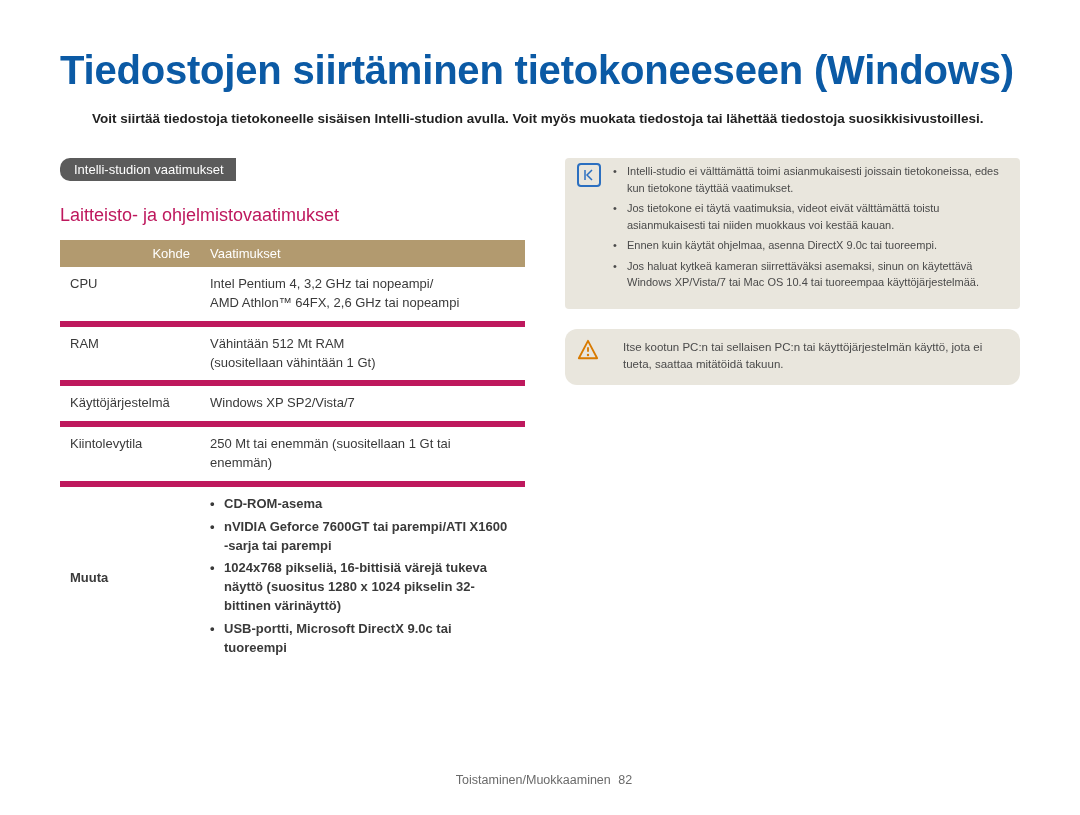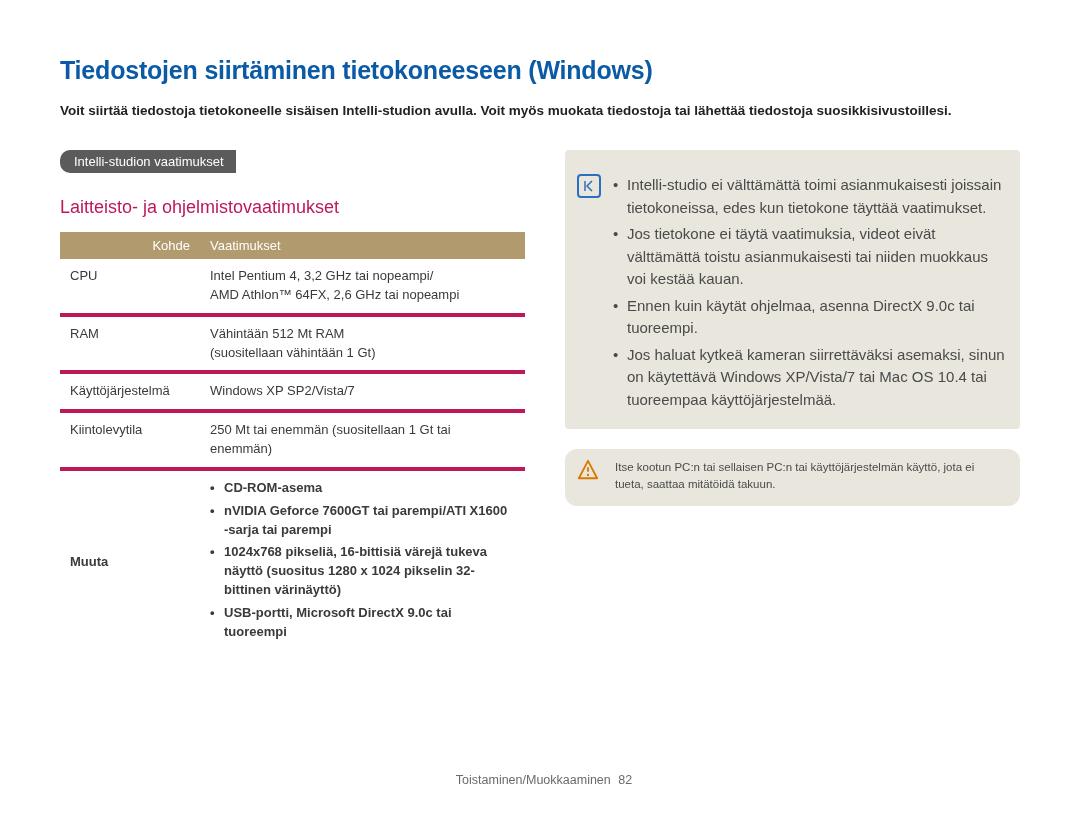--- a/index.html
+++ b/index.html
@@ -13,30 +13,31 @@
   }
   .page {
     box-sizing: border-box;
     width: 1080px;
     height: 815px;
     padding: 40px 60px 30px 60px;
     position: relative;
   }
   h1.page-title {
     color: #0b5aa5;
-    font-size: 25px;
+    font-size: 40px;
     font-weight: 600;
-    margin: 16px 0 18px 0;
+    margin: 8px 0 18px 0;
     letter-spacing: -0.2px;
   }
   .intro {
     font-size: 13.5px;
     font-weight: 700;
     color: #222;
     margin-bottom: 32px;
+    margin-left: 32px;
   }
   .columns {
     display: flex;
     gap: 40px;
   }
   .col-left {
     width: 465px;
     flex: none;
   }
   .col-right {
@@ -68,21 +69,21 @@
   }
   table.req thead th {
     background: #b29a6f;
     color: #ffffff;
     font-weight: 400;
     text-align: left;
     padding: 6px 10px;
   }
   table.req thead th:first-child { width: 120px; text-align: right; }
   table.req tbody td {
-    border-bottom: 4px solid #be185d;
+    border-bottom: 6px solid #be185d;
     padding: 8px 10px;
     vertical-align: top;
     line-height: 1.45;
   }
   table.req tbody tr:last-child td { border-bottom: none; font-weight: bold; }
 
   ul.bullets {
     list-style: none;
     margin: 0;
     padding: 0;
@@ -96,38 +97,38 @@
     content: "•";
     position: absolute;
     left: 0;
     top: 0;
   }
 
   .note-box {
     display: flex;
     gap: 12px;
     background: #e9e6dd;
-    padding: 24px 14px 14px 12px;
+    padding: 5px 14px 14px 12px;
     border-radius: 4px;
     margin-bottom: 20px;
-    font-size: 15px;
+    font-size: 11px;
     color: #4a4a4a;
     line-height: 1.5;
   }
   .note-icon {
     width: 20px; height: 20px; flex: none;
     border: 2px solid #2b6fc0;
     border-radius: 4px;
     display: flex; align-items: center; justify-content: center;
   }
   .note-icon svg { width: 12px; height: 12px; }
 
   .warn-box {
     display: flex;
-    gap: 16px;
+    gap: 24px;
     background: #e9e6dd;
     padding: 10px 14px 12px 12px;
     border-radius: 12px;
     font-size: 11.5px;
     color: #4a4a4a;
     line-height: 1.5;
   }
   .warn-icon {
     width: 22px; height: 22px; flex: none;
     display: flex; align-items: center; justify-content: center;

